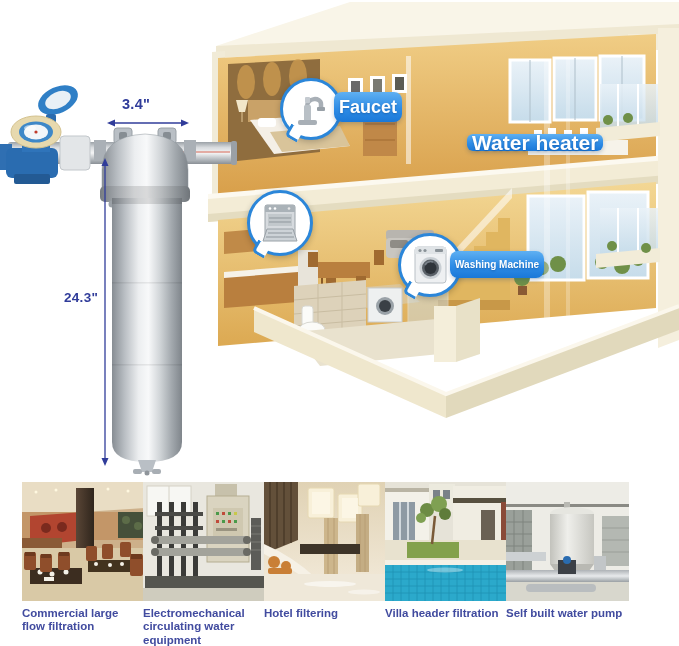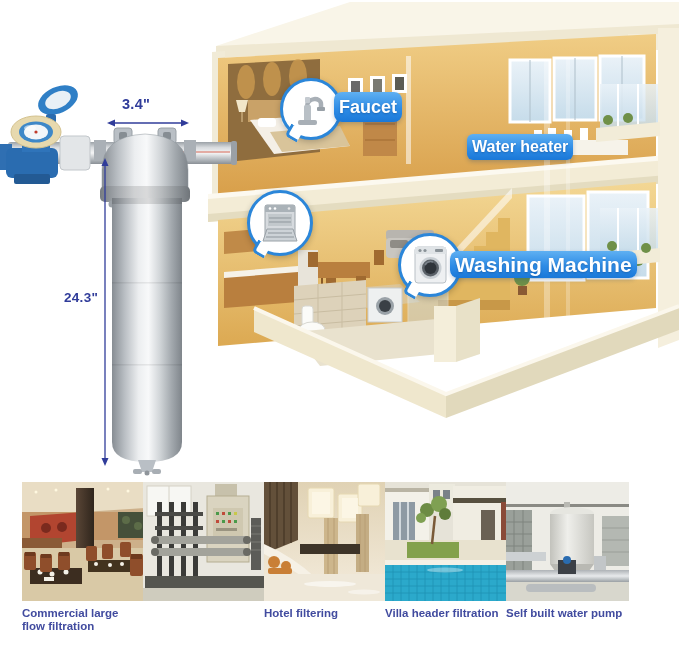--- a/index.html
+++ b/index.html
@@ -11,23 +11,23 @@
   .dim-text { position:absolute; color:#303c9a; font-weight:bold; font-size:14.5px; letter-spacing:.3px; }
   #height-dim-text { font-size:13.5px; }
 
   
   .pill { position:absolute; display:flex; align-items:center; justify-content:center;
           padding:0 5px; white-space:nowrap; color:#fff; font-weight:bold;
           background:linear-gradient(180deg,#5fb0f2 0%, #2e8ce6 55%, #1a78d8 100%);
           border-radius:8px; box-shadow:0 2px 4px rgba(20,60,110,.25);
           text-shadow:0 1px 2px rgba(10,50,100,.35); }
   #callout-faucet-pill   { left:334px; top:92px;  height:30px; font-size:18px; }
-  #callout-water-heater-pill { left:467px; top:134px; height:26px; font-size:16px; border-radius:6px; }
+  #callout-water-heater-pill { left:467px; top:134px; height:17px; font-size:21px; border-radius:6px; }
   #callout-dishwasher-pill { left:302px; top:207px; height:27px; font-size:15.5px; border-radius:7px; }
-  #callout-washing-pill  { left:450px; top:251px; height:27px; font-size:21px; border-radius:8px; }
+  #callout-washing-pill  { left:450px; top:251px; height:27px; font-size:10px; border-radius:8px; }
 
   
   .bubble { position:absolute; background:#fff; border:3px solid #2b86d9; border-radius:50%;
             display:flex; align-items:center; justify-content:center;
             box-shadow:0 2px 6px rgba(0,0,0,.22); }
   .bubble::after { content:""; position:absolute; left:4px; bottom:-3px; width:11px; height:11px;
             background:#fff; border-left:3px solid #2b86d9; border-bottom:3px solid #2b86d9;
             border-bottom-left-radius:5px; transform:rotate(30deg); }
   #callout-faucet-bubble   { left:280px; top:78px;  width:56px; height:56px; }
   #callout-dishwasher-bubble { left:247px; top:190px; width:60px; height:60px; }
@@ -474,20 +474,21 @@
           <g stroke="#7a7a74" stroke-width="1">
               <line x1="108" y1="44" x2="118" y2="44"></line>
               <line x1="108" y1="52" x2="118" y2="52"></line>
               <line x1="108" y1="60" x2="118" y2="60"></line>
               <line x1="108" y1="68" x2="118" y2="68"></line>
             </g>
           <rect x="2" y="94" width="119" height="12" fill="#55554f"></rect>
           <rect x="0" y="106" width="123" height="13" fill="#cfccbe"></rect>
         </svg>
       </div>
+      <div class="caption cap-narrow">Electromechanical circulating water equipment</div>
     </div>
 
     <div class="app">
       <div class="photo">
         <svg width="123" height="119" viewBox="0 0 123 119">
           <defs>
             <linearGradient id="hotelG" x1="0" y1="0" x2="0" y2="1">
               <stop offset="0" stop-color="#e0d2b4"></stop>
                 <stop offset="1" stop-color="#f4ecdd"></stop>
             </linearGradient>

